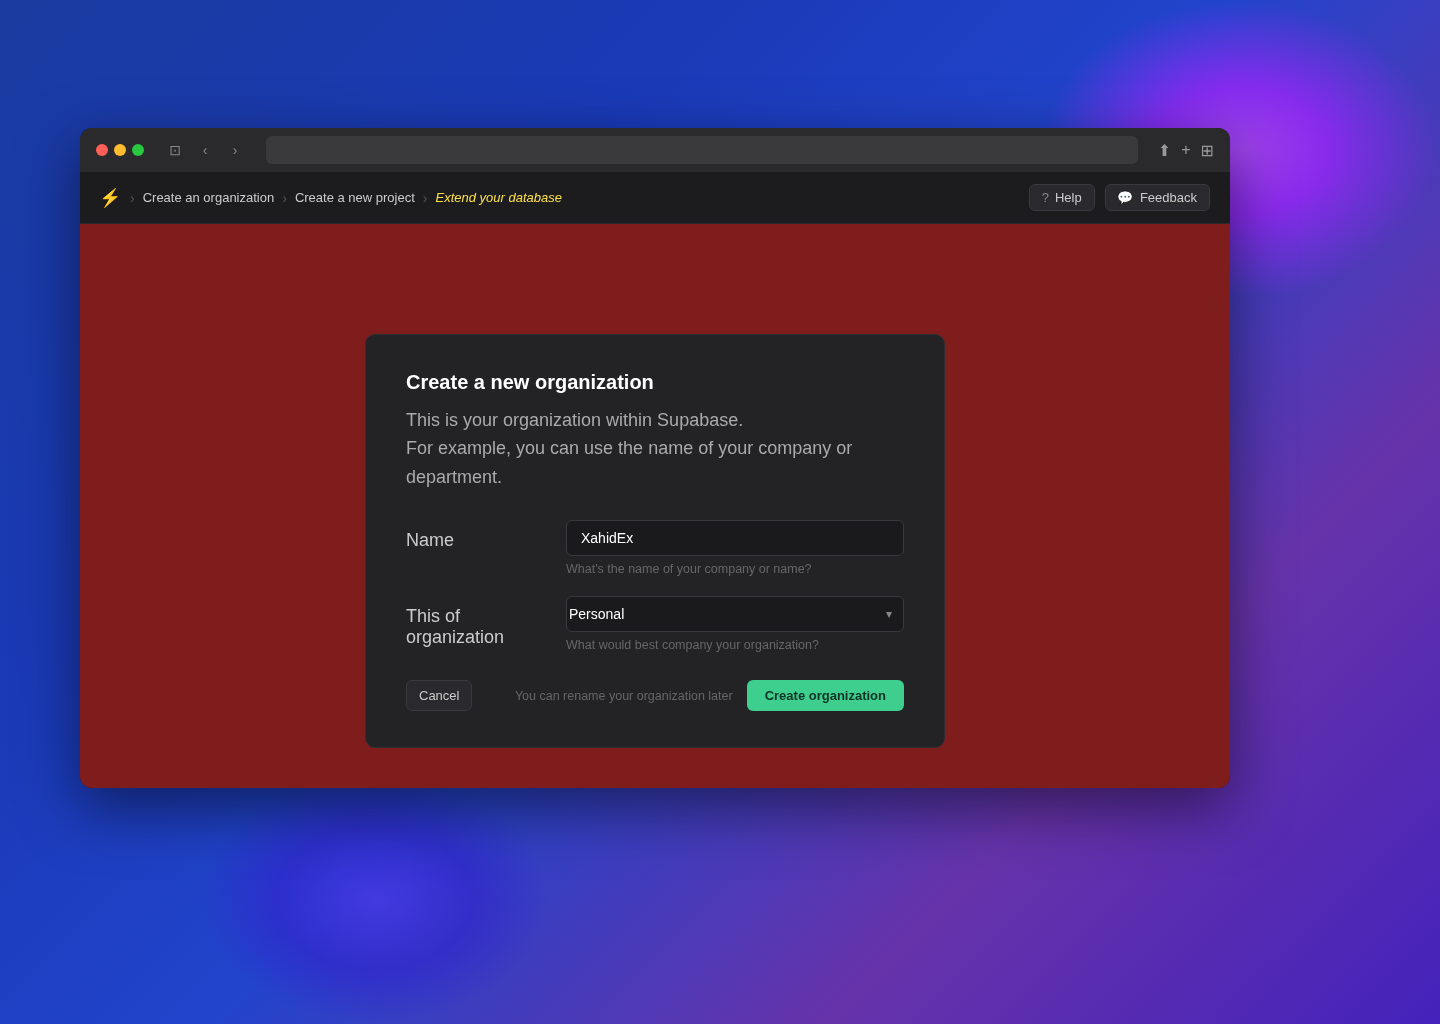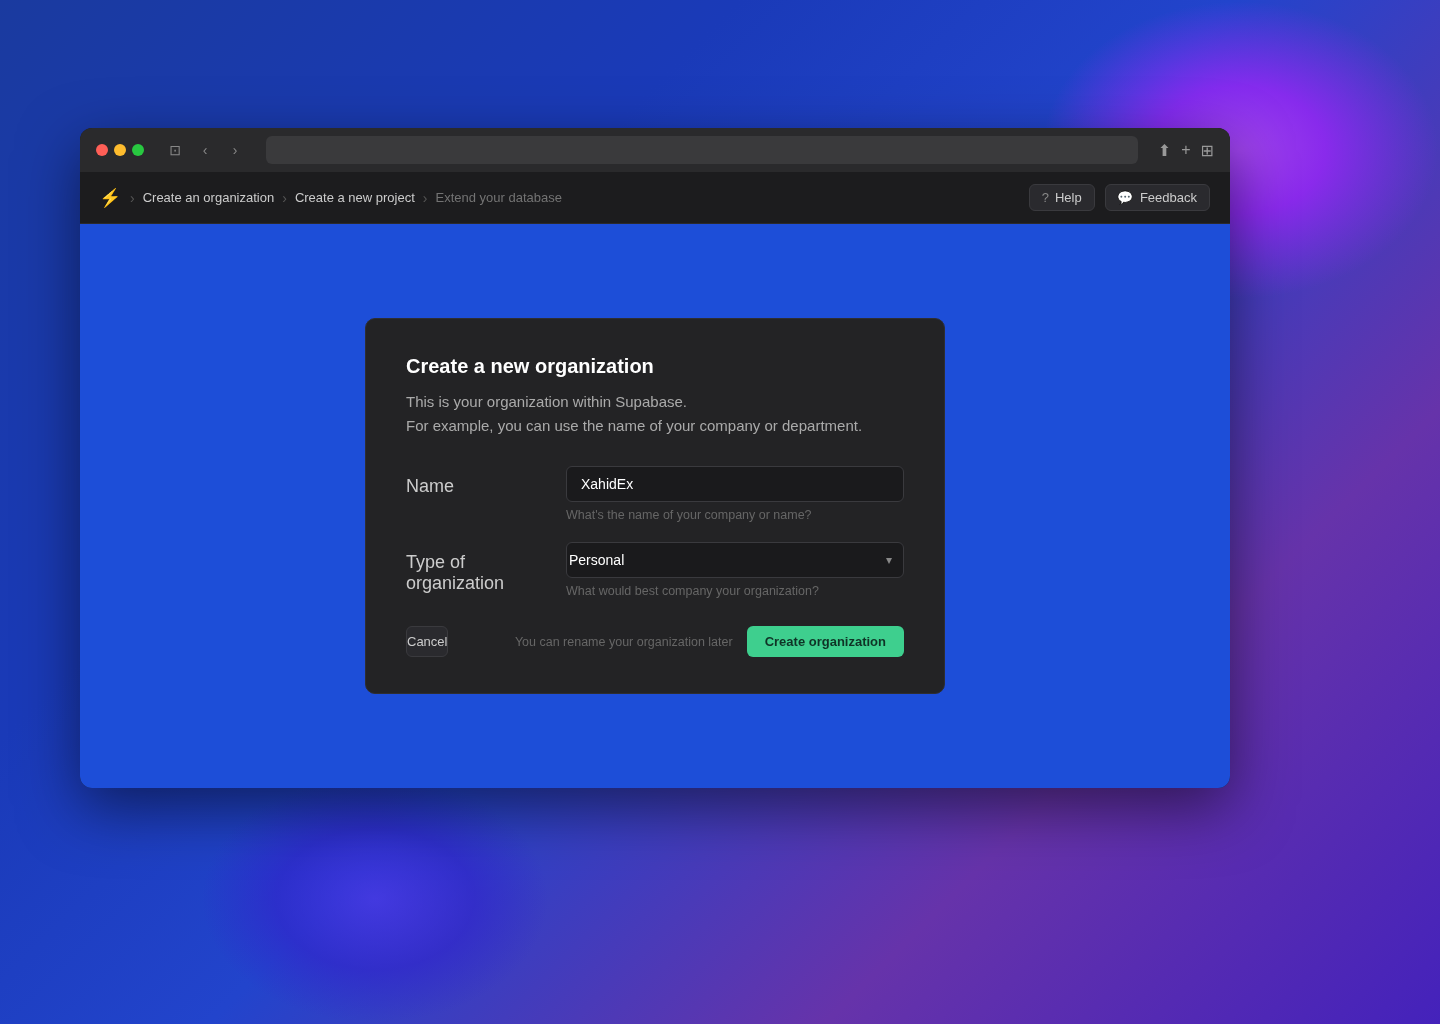--- a/index.html
+++ b/index.html
@@ -154,21 +154,22 @@
       font-size: 14px;
     }
 
     .breadcrumb-item {
       color: #ccc;
       font-size: 13px;
       text-align: center;
     }
 
     .breadcrumb-item.active {
-      color: #737373;
+      color: #fde047;
+      font-style: italic;
     }
 
     .header-actions {
       display: flex;
       gap: 10px;
       align-items: center;
     }
 
     .header-btn {
       display: flex;
@@ -184,23 +185,23 @@
     }
 
     .header-btn-icon {
       font-size: 13px;
       color: #888;
     }
 
     
     .app-content {
       flex: 1;
-      background: #1d4ed8;
-      display: flex;
-      align-items: center;
+      background: #7f1d1d;
+      display: flex;
+      align-items: flex-end;
       justify-content: center;
       padding: 40px 20px;
       overflow-y: auto;
     }
 
     
     .org-card {
       background: #232325;
       border-radius: 10px;
       padding: 36px 40px;
@@ -209,21 +210,21 @@
     }
 
     .card-title {
       font-size: 20px;
       font-weight: 600;
       color: #ffffff;
       margin-bottom: 12px;
     }
 
     .card-description {
-      font-size: 15px;
+      font-size: 18px;
       color: #aaa;
       line-height: 1.6;
       margin-bottom: 28px;
     }
 
     .form-row {
       display: flex;
       align-items: flex-start;
       gap: 20px;
       margin-bottom: 20px;
@@ -288,21 +289,21 @@
     }
 
     .form-actions {
       display: flex;
       align-items: center;
       justify-content: space-between;
       margin-top: 28px;
     }
 
     .btn-cancel {
-      padding: 7px 0;
+      padding: 7px 12px;
       border-radius: 6px;
       border: 1px solid #3a3a3e;
       background: #2a2a2e;
       color: #ccc;
       font-size: 13px;
       cursor: pointer;
     }
 
     .form-actions-right {
       display: flex;
@@ -390,21 +391,21 @@
 
       <div class="form-row">
         <label class="form-label">Name</label>
         <div class="form-field-wrap">
           <input type="text" class="form-input" value="XahidEx" placeholder="What's the name of your company or team?" style="">
           <span class="form-hint">What's the name of your company or name?</span>
         </div>
       </div>
 
       <div class="form-row">
-        <label class="form-label">Type of organization</label>
+        <label class="form-label">This of organization</label>
         <div class="form-field-wrap">
           <div class="form-select-wrap">
             <select class="form-select">
               <option>Personal</option>
               <option>Company</option>
               <option>Team</option>
               <option>Education</option>
             </select>
             <span class="select-chevron">▾</span>
           </div>

